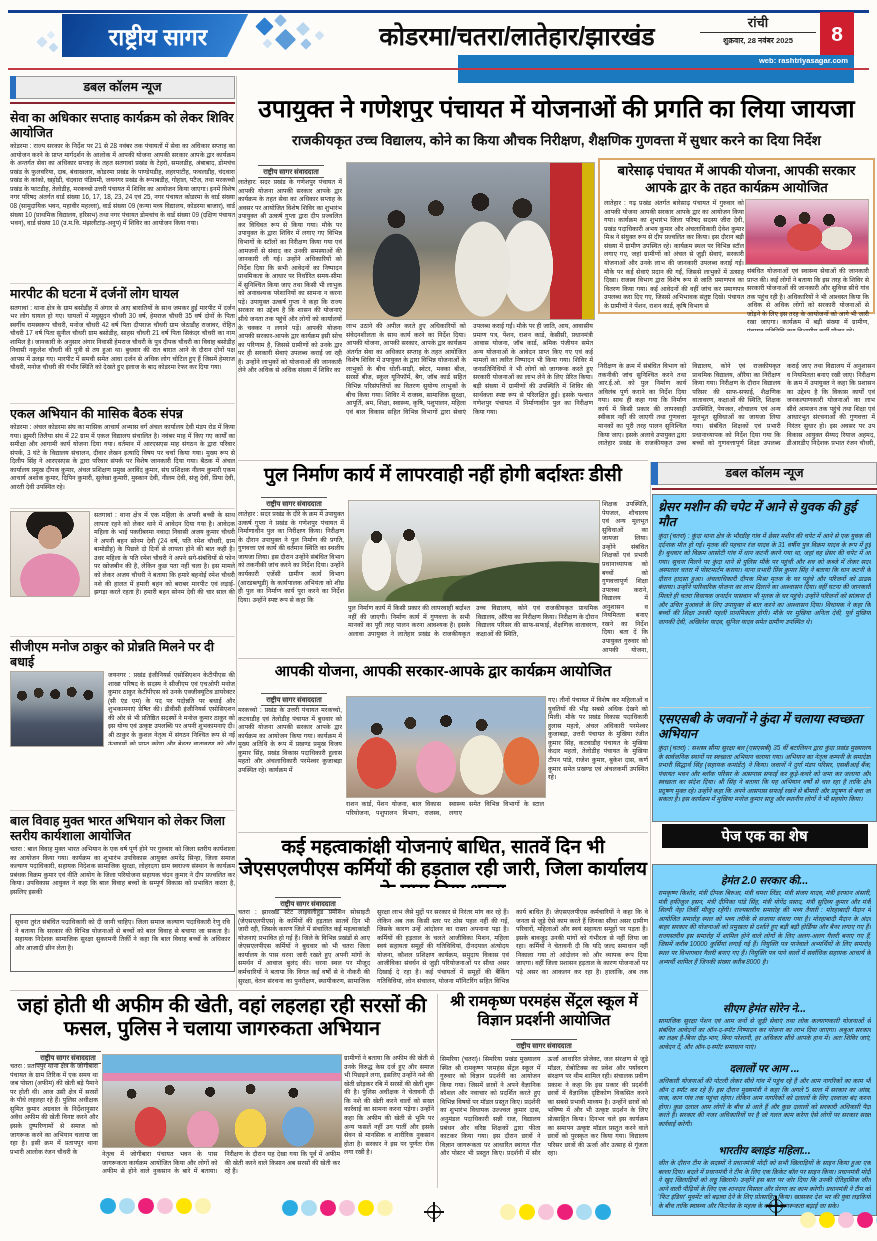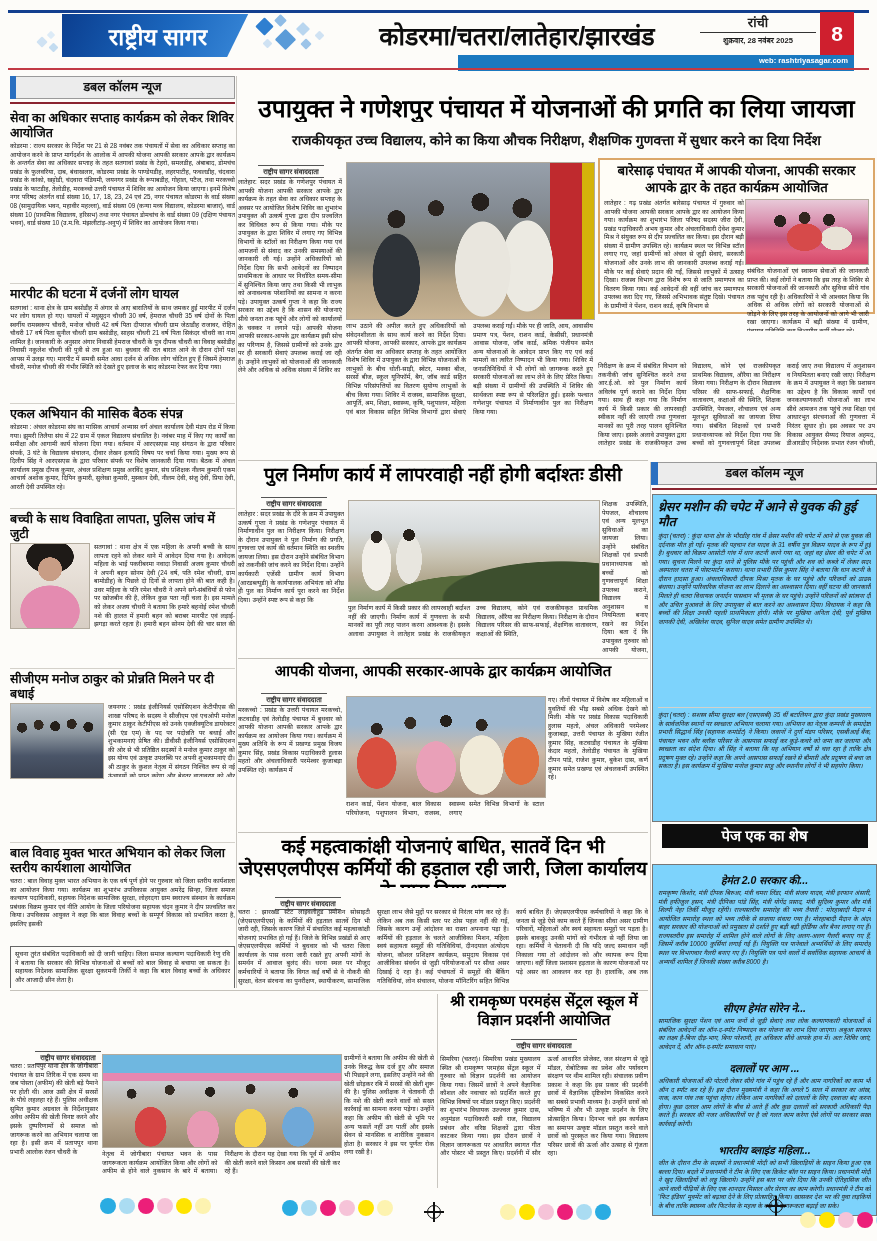--- a/index.html
+++ b/index.html
@@ -17,21 +17,21 @@
             background:linear-gradient(115deg,#0b3e8f 0%,#1b67be 55%,#3b8ada 100%);
             clip-path:polygon(0 0,97% 0,86% 100%,0 100%);}
   .deco{position:absolute;transform:rotate(45deg);border-radius:1px;}
   .mast-title{left:336px;top:15px;width:362px;height:40px;font-size:25px;font-weight:800;color:#0d0d0d;
               display:flex;align-items:center;justify-content:center;white-space:nowrap;}
   .city-box{left:700px;top:13px;width:116px;height:42px;text-align:center;}
   .city-name{font-size:13px;font-weight:800;border-bottom:1.5px solid #333;padding-bottom:1px;}
   .city-date{font-size:7.6px;font-weight:700;margin-top:2px;}
   .page-num{left:820px;top:12px;width:34px;height:44px;background:#cf1f2e;color:#fff;font-size:21px;
             font-weight:800;display:flex;align-items:center;justify-content:center;}
-  .web-strip{left:458px;top:55px;width:396px;height:16px;background:#1b79c0;color:#fff;font-size:7.6px;
+  .web-strip{left:458px;top:55px;width:396px;height:28px;background:#1b79c0;color:#fff;font-size:7.6px;
              font-weight:700;text-align:right;line-height:12px;padding-right:6px;box-sizing:border-box;}
   .red-rule{left:8px;top:68px;width:861px;height:2px;background:#c23a45;}
   
   .dcn-head{position:relative;height:21px;background:#ececec;border:1px solid #9a9a9a;font-size:12.5px;
             font-weight:800;text-align:center;line-height:21px;color:#111;}
   .dcn-head::before{content:"";position:absolute;left:-3px;top:-1px;width:8px;height:23px;background:#2a6fc0;}
   .dcn-underline{height:2px;background:#8a2430;margin:3px 0 4px;}
   
   .leftcol{left:10px;top:76px;width:225px;height:912px;overflow:hidden;}
   .lart{border-top:1px solid #d4d1ca;padding-top:2px;margin-top:3px;}
@@ -123,21 +123,20 @@
       <div class="lhead">मारपीट की घटना में दर्जनों लोग घायल</div>
       <div class="tiny" style="height:96px;">सतगावां : थाना क्षेत्र के ग्राम बसोडीह में अंगार से आए बारातियों के साथ जमकर हुई मारपीट में दर्जन भर लोग घायल हो गए। घायलों में मधुसूदन चौधरी 30 वर्ष, हेमराज चौधरी 35 वर्ष दोनों के पिता स्वर्गीय रामस्वरूप चौधरी, मनोज चौधरी 42 वर्ष पिता दीपराज चौधरी ग्राम जेठाडीह राजावर, रोहित चौधरी 17 वर्ष पिता सुनील चौधरी ग्राम बसोडीह, साहस चौधरी 21 वर्ष पिता सिकंदर चौधरी का नाम शामिल है। जानकारी के अनुसार अंगार निवासी हेमराज चौधरी के पुत्र दीपक चौधरी का विवाह बसोडीह निवासी नकुलेश चौधरी की पुत्री से तय हुआ था। बुधवार की रात बारात आने के दौरान दोनों पक्ष आपस में उलझ गए। मारपीट में समधी समेत आधा दर्जन से अधिक लोग चोटिल हुए हैं जिसमें हेमराज चौधरी, मनोज चौधरी की गंभीर स्थिति को देखते हुए इलाज के बाद कोडरमा रेफर कर दिया गया।</div>
     </div>
 
     <div class="lart">
       <div class="lhead">एकल अभियान की मासिक बैठक संपन्न</div>
       <div class="tiny" style="height:82px;">कोडरमा : अंचल कोडरमा संघ का मासिक आचार्य अभ्यास वर्ग अंचल कार्यालय देवी मंडप रोड में किया गया। झुमरी तिलैया संघ में 22 ग्राम में एकल विद्यालय संचालित है। नवंबर माह में किए गए कार्यों का समीक्षा और आगामी कार्य योजना दिया गया। वर्तमान में आरएसएस माह संगठन के द्वारा परिवार संपर्क, 3 घंटे के विद्यालय संचालन, दीवार लेखन इत्यादि विषय पर चर्चा किया गया। मुख्य रूप से दिलीप सिंह ने आरएसएस के द्वारा परिवार संपर्क पर विशेष जानकारी दिया गया। बैठक में अंचल कार्यालय प्रमुख दीपक कुमार, अंचल प्रशिक्षण प्रमुख अरविंद कुमार, संघ प्रशिक्षक नीलम कुमारी एकम आचार्य अशोक कुमार, दिपिन कुमारी, सुलेखा कुमारी, मुस्कान देवी, नीलम देवी, संजु देवी, प्रिया देवी, आरती देवी उपस्थित रहे।</div>
     </div>
 
     <div class="lart">
-      <div class="lhead">बच्ची के साथ विवाहिता लापता, पुलिस जांच में जुटी</div>
       <div class="lrow">
         <div class="photo" style="width:78px;height:84px;flex:none;background:
              radial-gradient(circle 12px at 50% 30%, #c89d85 98%, transparent),
              radial-gradient(ellipse 24px 17px at 50% 15%, #1e1a17 98%, transparent),
              radial-gradient(ellipse 30px 26px at 50% 80%, #e48bb0 98%, transparent),
              linear-gradient(180deg,#efe9e2 0%,#d8cec4 100%);"></div>
         <div class="tiny" style="height:84px;flex:1;">सतगावां : थाना क्षेत्र में एक महिला के अपनी बच्ची के साथ लापता रहने को लेकर थाने में आवेदन दिया गया है। आवेदक महिला के भाई पकरीबरमा नवादा निवासी अजय कुमार चौधरी ने अपनी बहन सोनम देवी (24 वर्ष, पति रमेश चौधरी, ग्राम बामोडीह) के पिछले दो दिनों से लापता होने की बात कही है। उधर महिला के पति रमेश चौधरी ने अपने सगे-संबंधियों से फोन पर खोजबीन की है, लेकिन कुछ पता नहीं चला है। इस मामले को लेकर अजय चौधरी ने बताया कि हमारे बहनोई रमेश चौधरी नशे की हालत में हमारी बहन को बराबर मारपीट एवं लड़ाई-झगड़ा करते रहता है। हमारी बहन सोनम देवी की चार साल की पुत्री रितिका कुमारी भी उसके साथ लापता है। पुलिस मामले की जांच कर रही है।</div>
       </div>
       <div class="tiny" style="height:34px;margin-top:2px;"></div>
     </div>
@@ -250,20 +249,21 @@
     <div class="sec-head" style="height:52px;overflow:hidden;">कई महत्वाकांक्षी योजनाएं बाधित, सातवें दिन भी जेएसएलपीएस कर्मियों की हड़ताल रही जारी, जिला कार्यालय के पास दिया धरना</div>
     <div class="abs" style="left:8px;top:56px;width:124px;text-align:center;">
       <span class="byline">राष्ट्रीय सागर संवाददाता</span>
     </div>
     <div class="abs tiny" style="left:0;top:72px;width:410px;height:78px;column-count:3;column-gap:7px;">चतरा : झारखंड स्टेट लाइवलीहुड प्रमोशन सोसाइटी (जेएसएलपीएस) के कर्मियों की हड़ताल सातवें दिन भी जारी रही, जिसके कारण जिले में संचालित कई महत्वाकांक्षी योजनाएं प्रभावित हो गई हैं। जिले के विभिन्न प्रखंडों से आए जेएसएलपीएस कर्मियों ने बुधवार को भी चतरा जिला कार्यालय के पास धरना जारी रखते हुए अपनी मांगों के समर्थन में आवाज बुलंद की। धरना स्थल पर मौजूद कर्मचारियों ने बताया कि विगत कई वर्षों से वे नौकरी की सुरक्षा, वेतन संरचना का पुनरीक्षण, स्थायीकरण, सामाजिक सुरक्षा लाभ जैसे मुद्दों पर सरकार से निरंतर मांग कर रहे हैं। लेकिन अब तक किसी स्तर पर ठोस पहल नहीं की गई, जिसके कारण उन्हें आंदोलन का रास्ता अपनाना पड़ा है। कर्मियों की हड़ताल के चलते आजीविका मिशन, महिला स्वयं सहायता समूहों की गतिविधियां, दीनदयाल अंत्योदय योजना, कौशल प्रशिक्षण कार्यक्रम, समुदाय विकास एवं आजीविका संवर्धन से जुड़ी परियोजनाओं पर सीधा असर दिखाई दे रहा है। कई पंचायतों में समूहों की बैंकिंग गतिविधियां, लोन संचालन, योजना मॉनिटरिंग सहित विभिन्न कार्य बाधित हैं। जेएसएलपीएस कर्मचारियों ने कहा कि वे जनता से जुड़े ऐसे काम करते हैं जिनका सीधा असर ग्रामीण परिवारों, महिलाओं और स्वयं सहायता समूहों पर पड़ता है। इसके बावजूद उनकी मांगों को गंभीरता से नहीं लिया जा रहा। कर्मियों ने चेतावनी दी कि यदि जल्द समाधान नहीं निकाला गया तो आंदोलन को और व्यापक रूप दिया जाएगा। वहीं जिला प्रशासन हड़ताल के कारण योजनाओं पर पड़े असर का आकलन कर रहा है। हालांकि, अब तक अधिकारियों की ओर से हड़ताली कर्मियों के साथ किसी औपचारिक वार्ता की सूचना नहीं मिली है।</div>
   </div>
 
   <div class="abs hline" style="left:10px;top:990px;width:638px;"></div>
 
   <div class="abs" style="left:10px;top:994px;width:424px;height:196px;">
+    <div class="sec-head" style="font-size:20px;height:50px;overflow:hidden;">जहां होती थी अफीम की खेती, वहां लहलहा रही सरसों की फसल, पुलिस ने चलाया जागरुकता अभियान</div>
     <div class="abs" style="left:2px;top:52px;width:112px;text-align:center;">
       <span class="byline">राष्ट्रीय सागर संवाददाता</span>
     </div>
     <div class="abs tiny" style="left:0;top:68px;width:88px;height:126px;">चतरा : प्रतापपुर थाना क्षेत्र के जोगीबारा पंचायत के ग्राम तिरिक में एक समय था जब पोस्ता (अफीम) की खेती बड़े पैमाने पर होती थी। आज उसी क्षेत्र में सरसों के पौधे लहलहा रहे हैं। पुलिस अधीक्षक सुमित कुमार अग्रवाल के निर्देशानुसार अवैध अफीम की खेती विनष्ट करने और इसके दुष्परिणामों से समाज को जागरूक करने का अभियान चलाया जा रहा है। इसी क्रम में प्रतापपुर थाना प्रभारी आलोक रंजन चौधरी के</div>
     <div class="abs photo" style="left:92px;top:60px;width:238px;height:92px;background:
          radial-gradient(circle 5px at 12% 42%, #2a241f 98%, transparent),
          radial-gradient(circle 5px at 28% 38%, #332a22 98%, transparent),
          radial-gradient(circle 5px at 45% 40%, #241f1a 98%, transparent),
          radial-gradient(circle 5px at 62% 37%, #2d251e 98%, transparent),
          radial-gradient(circle 5px at 80% 41%, #231e19 98%, transparent),
@@ -286,20 +286,21 @@
 
   <div class="abs" style="left:652px;top:462px;width:225px;">
     <div class="dcn-head">डबल कॉलम न्यूज</div>
     <div class="dcn-underline"></div>
     <div class="rbox" style="height:328px;">
       <div>
         <div class="rhead">थ्रेसर मशीन की चपेट में आने से युवक की हुई मौत</div>
         <div class="tiny" style="height:170px;">कुंदा (चतरा) : कुंदा थाना क्षेत्र के भौरडीह गांव में थ्रेसर मशीन की चपेट में आने से एक युवक की दर्दनाक मौत हो गई। मृतक की पहचान रंज यादव के 31 वर्षीय पुत्र विक्रम यादव के रूप में हुई है। बुधवार को विक्रम आसोटी गांव में धान कटनी करने गया था, जहां वह थ्रेसर की चपेट में आ गया। सूचना मिलने पर कुंदा थाने से पुलिस मौके पर पहुंची और शव को कब्जे में लेकर सदर अस्पताल चतरा में पोस्टमार्टम कराया। थाना प्रभारी प्रिंस कुमार सिंह ने बताया कि धान कटनी के दौरान हादसा हुआ। अंचलाधिकारी दीपक मिश्रा मृतक के घर पहुंचे और परिजनों को ढाढस बंधाया। उन्होंने पारिवारिक योजना का लाभ दिलाने का आश्वासन दिया। वहीं घटना की जानकारी मिलते ही चतरा विधायक जनार्दन पासवान भी मृतक के घर पहुंचे। उन्होंने परिजनों को सांत्वना दी और उचित मुआवजे के लिए उपायुक्त से बात करने का आश्वासन दिया। विधायक ने कहा कि बच्चों की शिक्षा उनकी पहली प्राथमिकता होगी। मौके पर मुखिया अनिता देवी, पूर्व मुखिया जानकी देवी, अखिलेश यादव, सुनिल यादव समेत ग्रामीण उपस्थित थे।</div>
       </div>
       <div style="margin-top:5px;border-top:1px solid #d4d1ca;padding-top:3px;">
+        <div class="rhead">एसएसबी के जवानों ने कुंदा में चलाया स्वच्छता अभियान</div>
         <div class="tiny" style="height:102px;">कुंदा (चतरा) : सशस्त्र सीमा सुरक्षा बल (एसएसबी) 35 वीं बटालियन द्वारा कुंदा प्रखंड मुख्यालय के सार्वजनिक स्थानों पर स्वच्छता अभियान चलाया गया। अभियान का नेतृत्व कम्पनी के समादेष्टा प्रभारी सिद्धार्थ सिंह (सहायक कमांडेंट) ने किया। जवानों ने दुर्गा मंडप परिसर, एसबीआई बैंक, पंचायत भवन और ब्लॉक परिसर के आसपास सफाई कर कूड़े-कचरे को जमा कर जलाया और स्वच्छता का संदेश दिया। श्री सिंह ने बताया कि यह अभियान वर्षों से चल रहा है ताकि क्षेत्र प्रदूषण मुक्त रहे। उन्होंने कहा कि अपने आसपास सफाई रखने से बीमारी और प्रदूषण से बचा जा सकता है। इस कार्यक्रम में मुखिया मनोज कुमार साहू और स्थानीय लोगों ने भी सहयोग किया।</div>
       </div>
     </div>
   </div>
 
   <div class="abs" style="left:652px;top:824px;width:225px;">
     <div class="p1-banner">पेज एक का शेष</div>
     <div class="rbox" style="margin-top:16px;height:352px;">
       <div>
         <div class="p1h">हेमंत 2.0 सरकार की...</div>

